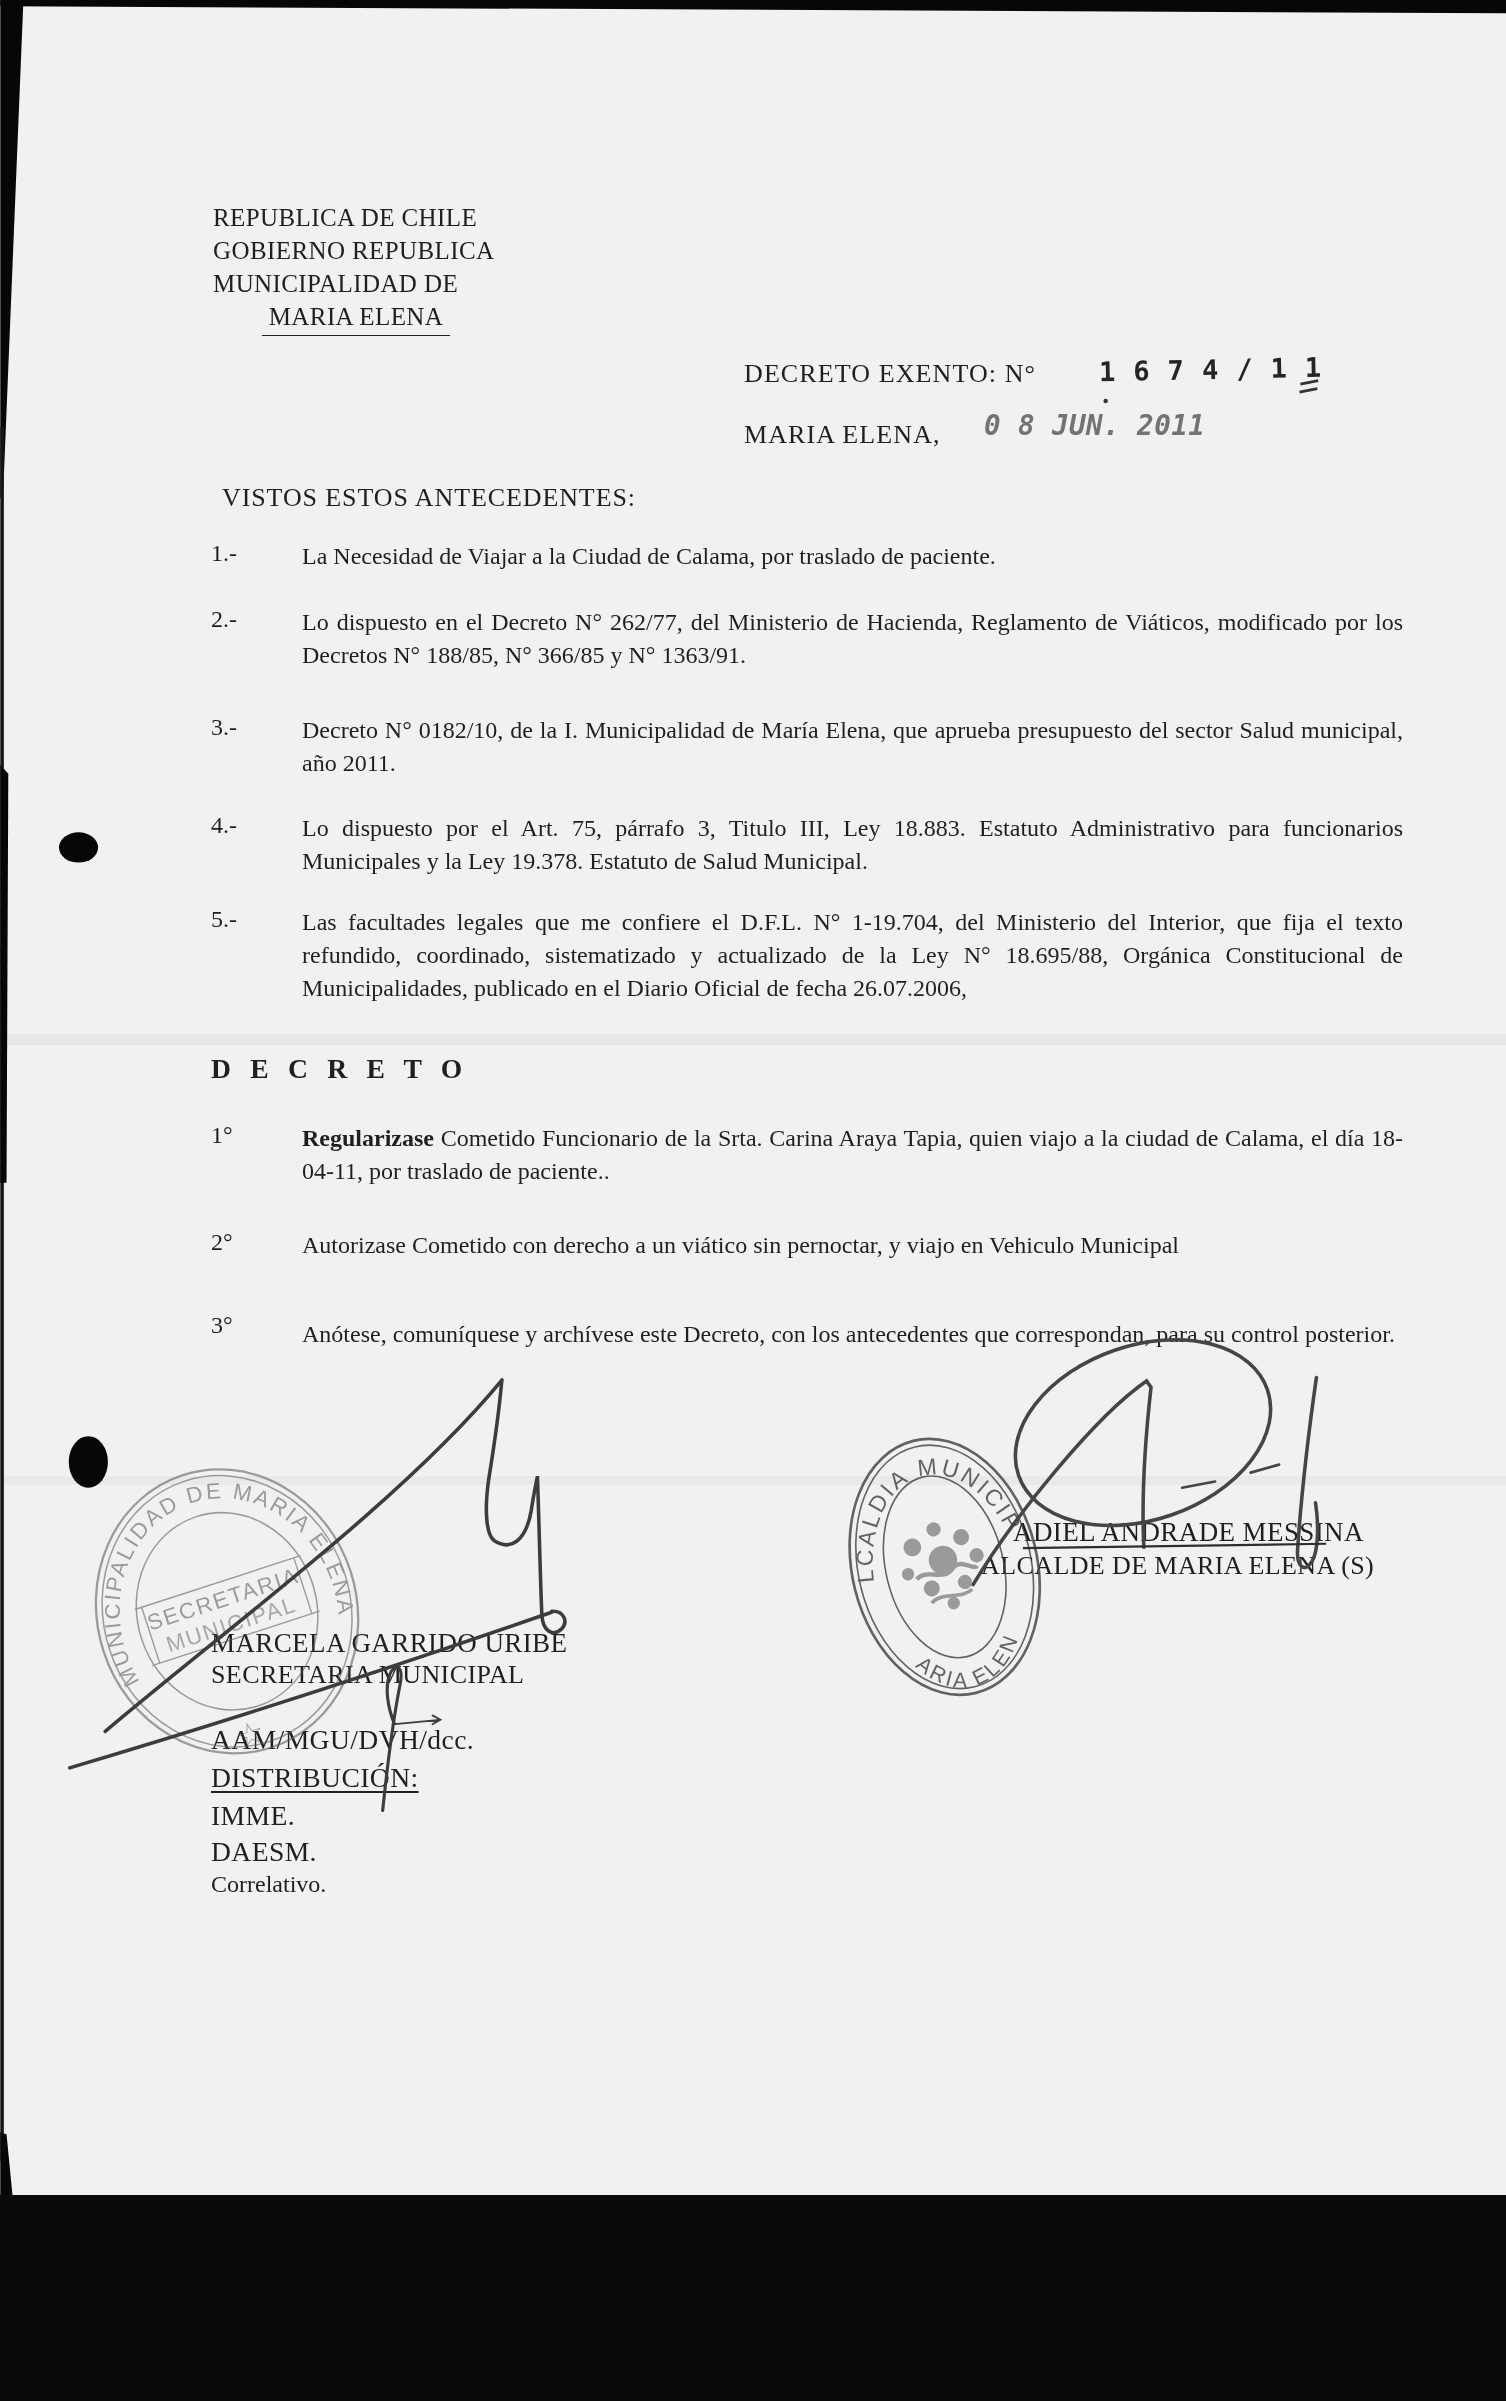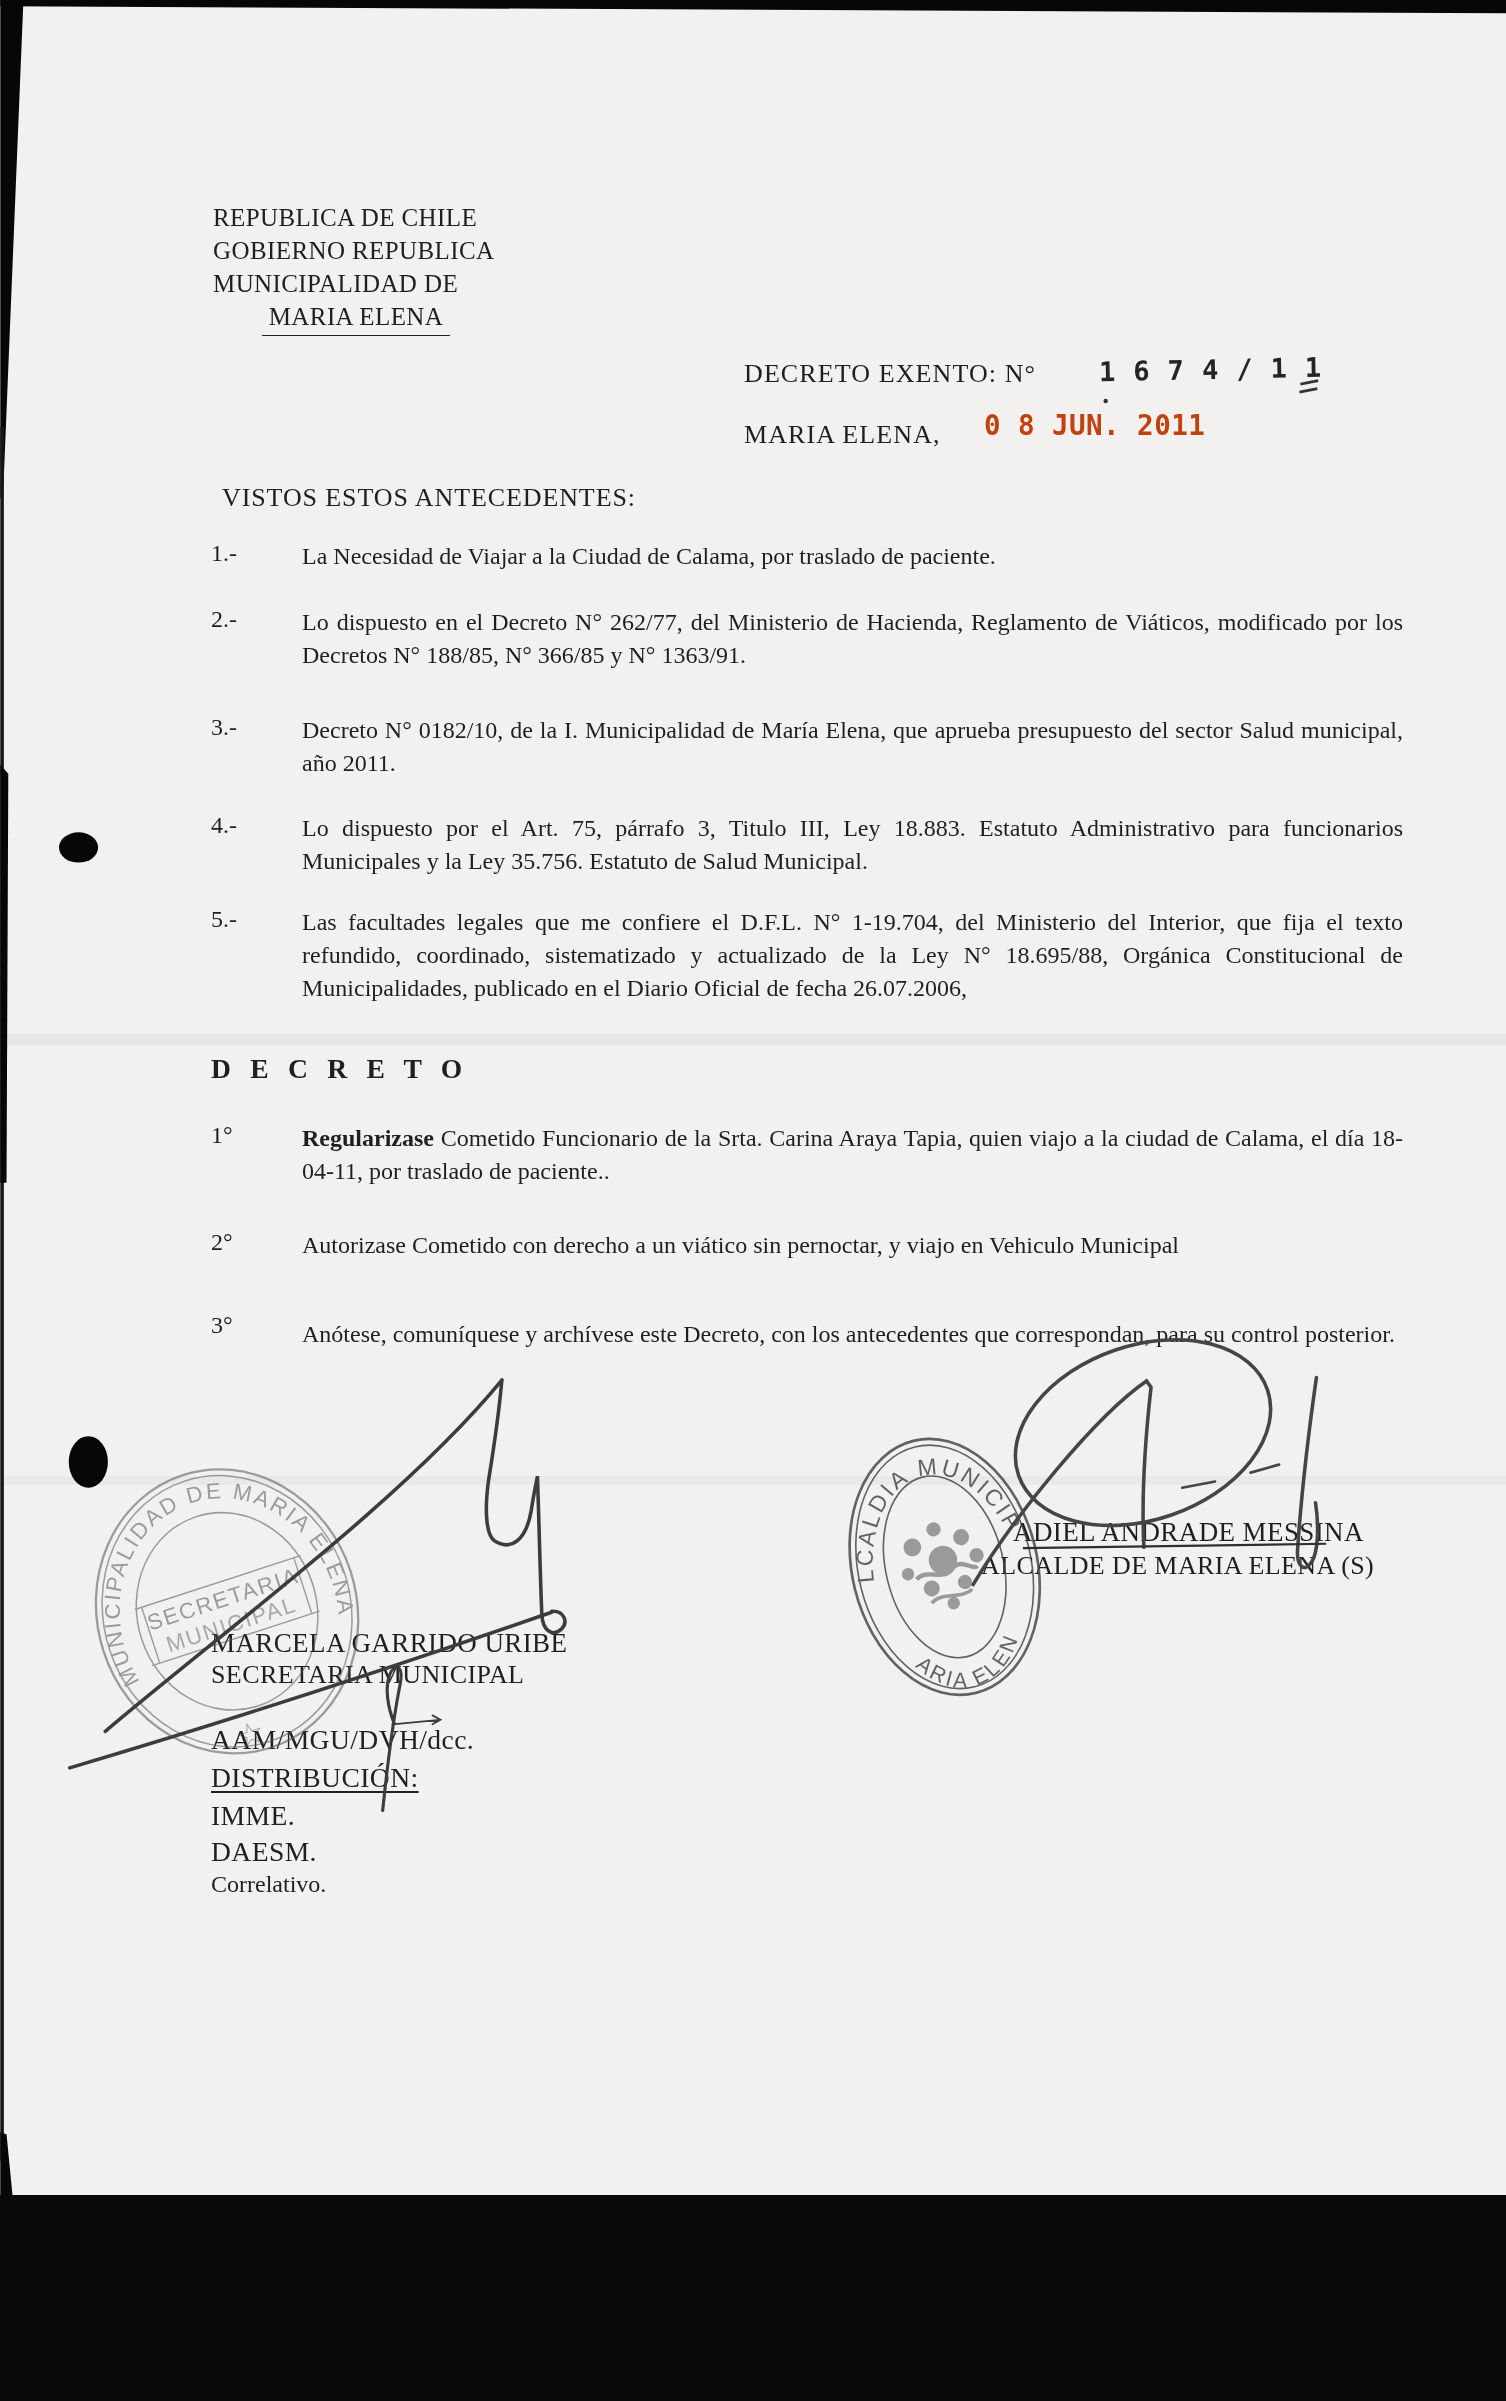--- a/index.html
+++ b/index.html
@@ -17,21 +17,21 @@
   .hdr{position:absolute;left:213px;top:201px;width:286px;font-size:25px;line-height:33px;letter-spacing:0.4px;}
   .hdr .city{display:block;text-align:center;}
   .hdr .city span{display:inline-block;border-bottom:1.8px solid #222;padding:0 7.1px 1.8px 7.1px;}
   .lbl{font-size:26px;letter-spacing:1.1px;}
   .stampnum{
     font-family:"DejaVu Sans Mono", monospace;font-weight:bold;
     font-size:27px;color:#252525;transform:rotate(-1.2deg);letter-spacing:0.9px;
   }
   .stampdate{
     font-family:"DejaVu Sans Mono", monospace;font-weight:bold;
-    font-size:27.6px;color:#c2410c;letter-spacing:0.4px;
+    font-size:27.6px;color:#737373;letter-spacing:0.4px;font-style:italic;
   }
   .vheading{font-size:26px;letter-spacing:0.9px;margin-left:11px;}
   .num{position:absolute;left:211px;font-size:24px;}
   .par{position:absolute;left:302px;width:1101px;text-align:justify;font-size:24px;line-height:33px;color:#1f1f1f;}
   .par.lh50{line-height:45px;}
   .b{font-weight:bold;}
   .dheading{font-size:27.6px;font-weight:bold;letter-spacing:6.2px;}
   .sig-name{font-size:27px;letter-spacing:0.4px;}
   .sig-title{font-size:26px;letter-spacing:0.4px;}
   .foot{font-size:27.6px;letter-spacing:0.4px;}
@@ -65,21 +65,21 @@
   <div class="num" style="top:540px;">1.-</div>
   <div class="par" style="top:540px;">La Necesidad de Viajar a la Ciudad de Calama, por traslado de paciente.</div>
 
   <div class="num" style="top:606px;">2.-</div>
   <div class="par" style="top:606px;">Lo dispuesto en el Decreto N° 262/77, del Ministerio de Hacienda, Reglamento de Viáticos, modificado por los Decretos N° 188/85, N° 366/85 y N° 1363/91.</div>
 
   <div class="num" style="top:714px;">3.-</div>
   <div class="par" style="top:714px;">Decreto N° 0182/10, de la I. Municipalidad de María Elena, que aprueba presupuesto del sector Salud municipal, año 2011.</div>
 
   <div class="num" style="top:812px;">4.-</div>
-  <div class="par" style="top:812px;">Lo dispuesto por el Art. 75, párrafo 3, Titulo III, Ley 18.883. Estatuto Administrativo para funcionarios Municipales y la Ley 35.756. Estatuto de Salud Municipal.</div>
+  <div class="par" style="top:812px;">Lo dispuesto por el Art. 75, párrafo 3, Titulo III, Ley 18.883. Estatuto Administrativo para funcionarios Municipales y la Ley 19.378. Estatuto de Salud Municipal.</div>
 
   <div class="num" style="top:906px;">5.-</div>
   <div class="par" style="top:906px;">Las facultades legales que me confiere el D.F.L. N° 1-19.704, del Ministerio del Interior, que fija el texto refundido, coordinado, sistematizado y actualizado de la Ley N° 18.695/88, Orgánica Constitucional de Municipalidades, publicado en el Diario Oficial de fecha 26.07.2006,</div>
 
   <div class="abs dheading" style="left:211px;top:1053px;">D E C R E T O</div>
 
   <div class="num" style="top:1122px;">1°</div>
   <div class="par" style="top:1122px;"><span class="b">Regularizase</span><span> Cometido Funcionario de la Srta. Carina Araya Tapia, quien viajo a la ciudad de Calama,  el día 18-04-11, por traslado de paciente..</span></div>
 
   <div class="num" style="top:1229px;">2°</div>

